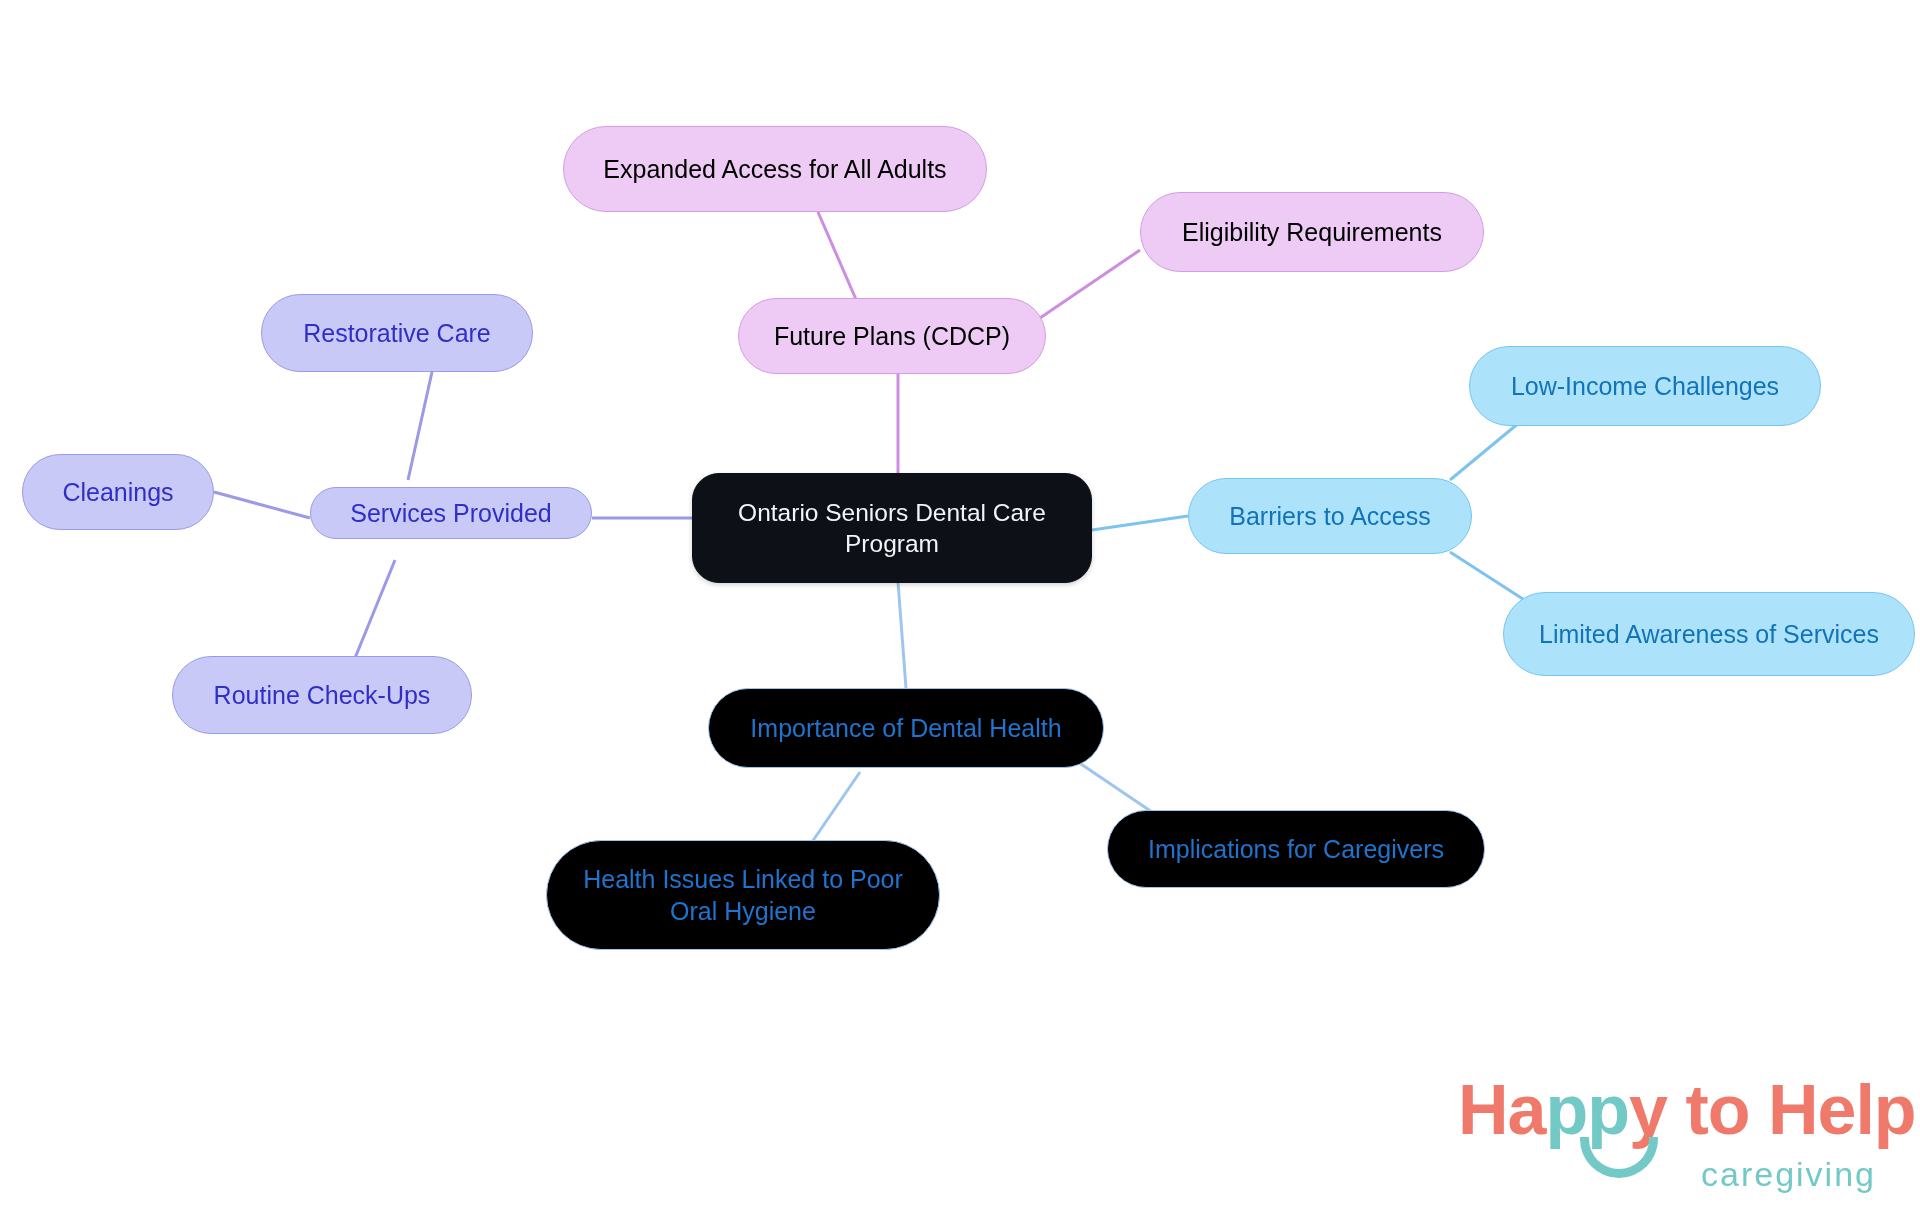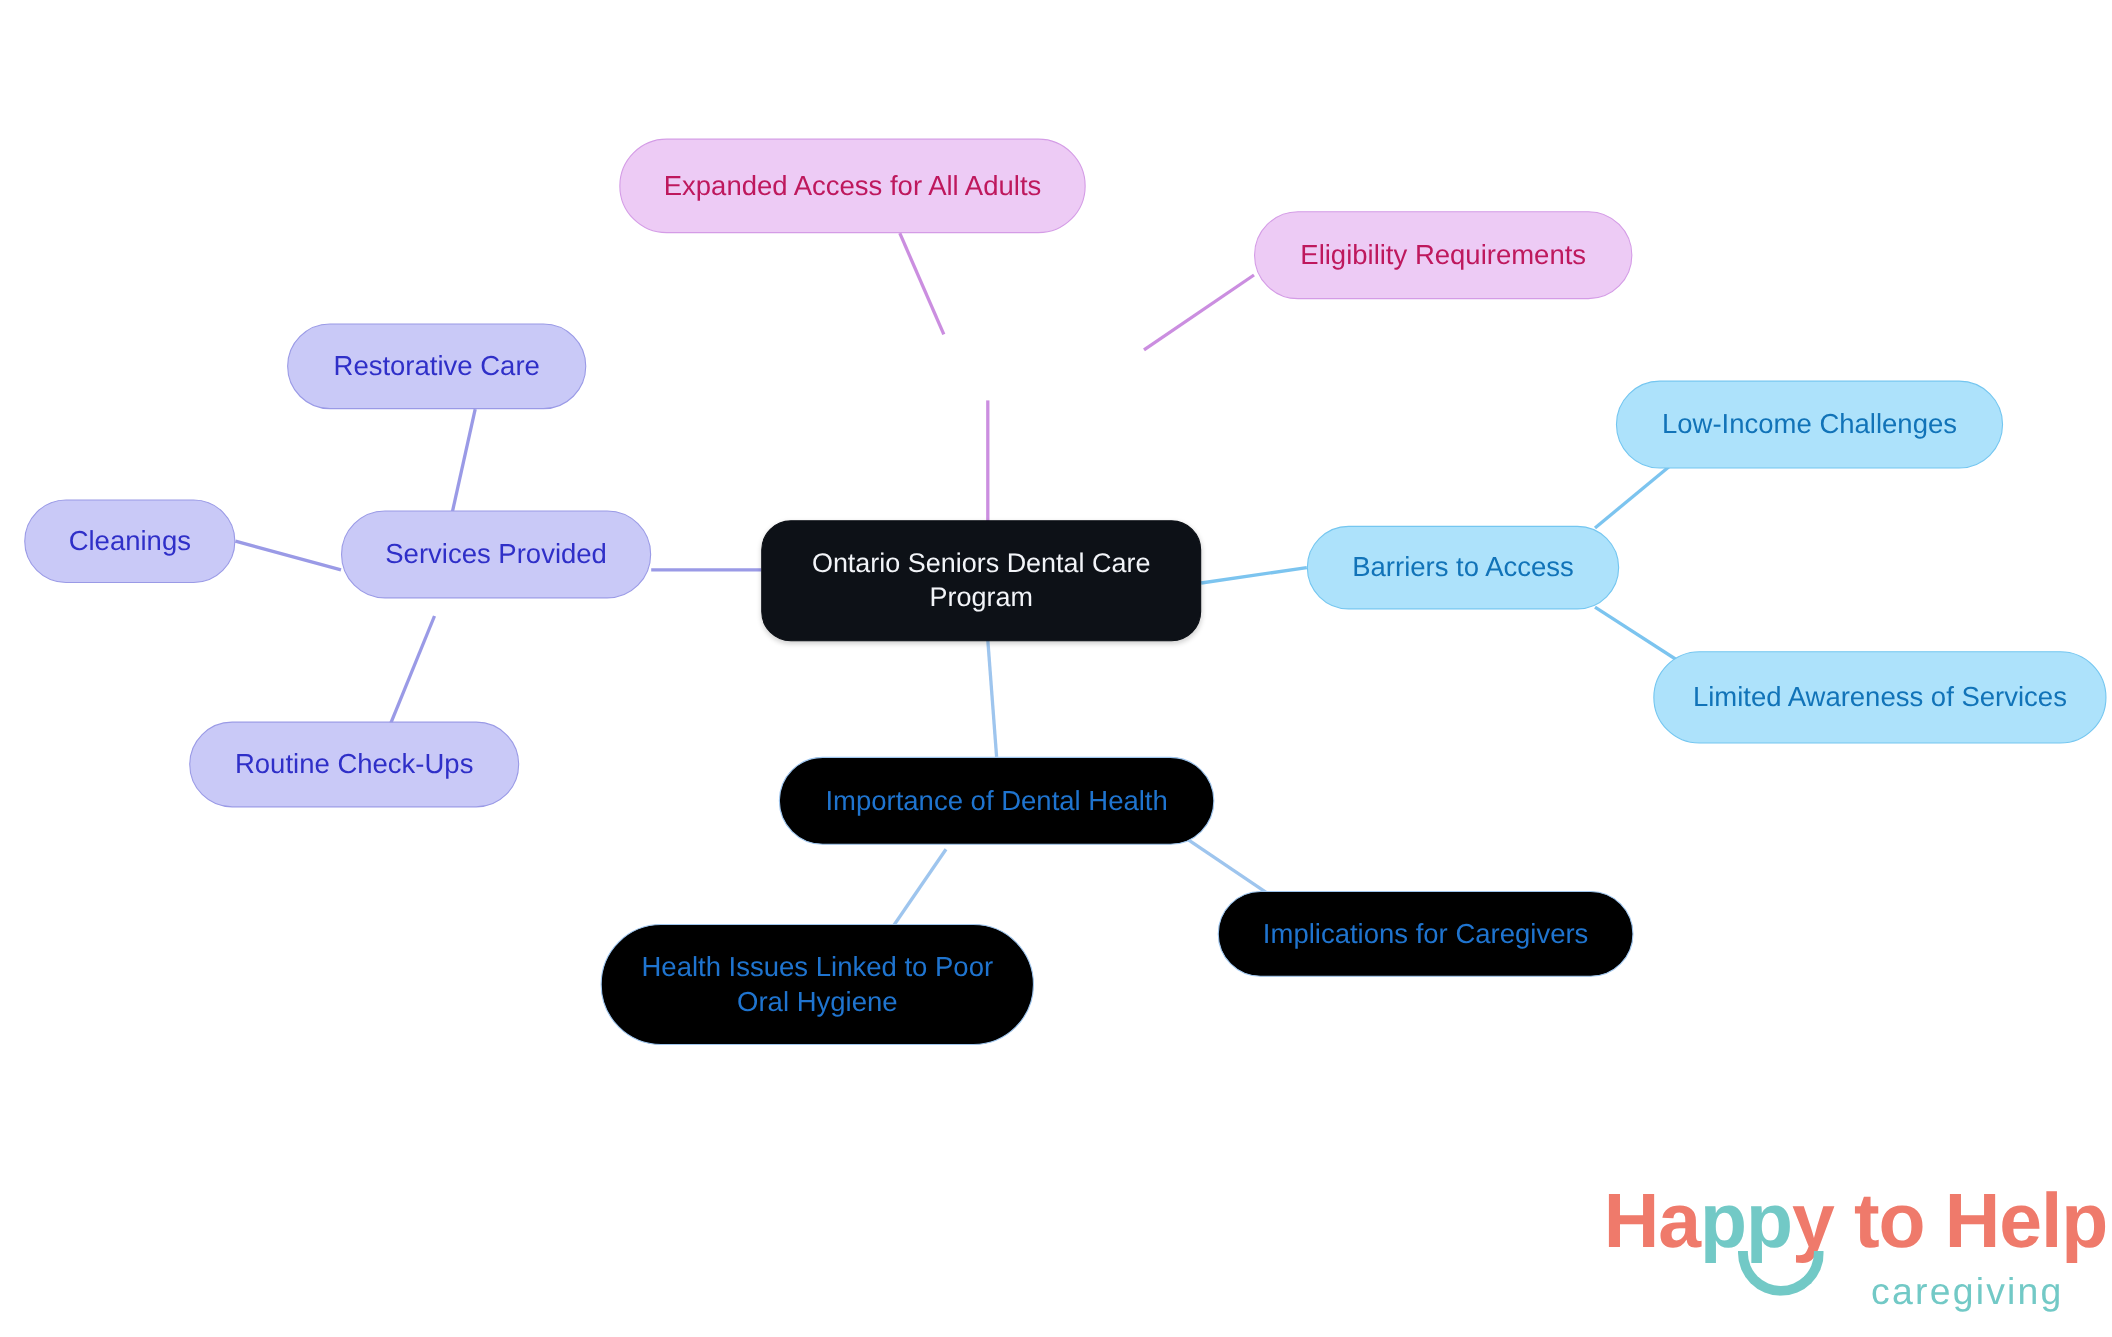--- a/index.html
+++ b/index.html
@@ -36,21 +36,21 @@
 
   .node.purple{
     background:#c9c9f7;
     border-color:#9a9ae6;
     color:#2f2fc8;
     font-size:25px;
   }
   .node.pink{
     background:#edcbf5;
     border-color:#d49ce6;
-    color:#be185d;
+    color:#000000;
     font-size:25px;
   }
   .node.blue{
     background:#ade2fb;
     border-color:#74c6f0;
     color:#1173b8;
     font-size:25px;
   }
   .node.paleblue{
     background:#000000;
@@ -126,28 +126,29 @@
     <line x1="898" y1="582" x2="906" y2="688" stroke="#9ec5ee" stroke-width="3"></line>
 
     <line x1="860" y1="772" x2="812" y2="842" stroke="#9ec5ee" stroke-width="3"></line>
 
     <line x1="1078" y1="762" x2="1152" y2="812" stroke="#9ec5ee" stroke-width="3"></line>
   </svg>
 
   <div class="node root" style="left:692px;top:473px;width:400px;height:110px;border-radius:27px;">Ontario Seniors Dental Care
 Program</div>
 
-  <div class="node purple" style="left:310px;top:464px;width:282px;height:80px;">Services Provided</div>
+  <div class="node purple" style="left:310px;top:487px;width:282px;height:52px;">Services Provided</div>
 
   <div class="node purple" style="left:261px;top:294px;width:272px;height:78px;text-align:right;">Restorative Care</div>
 
   <div class="node purple" style="left:22px;top:454px;width:192px;height:76px;">Cleanings</div>
 
   <div class="node purple" style="left:172px;top:656px;width:300px;height:78px;">Routine Check-Ups</div>
 
+  <div class="node pink" style="left:738px;top:298px;width:308px;height:76px;">Future Plans (CDCP)</div>
 
   <div class="node pink" style="left:563px;top:126px;width:424px;height:86px;">Expanded Access for All Adults</div>
 
   <div class="node pink" style="left:1140px;top:192px;width:344px;height:80px;">Eligibility Requirements</div>
 
   <div class="node blue" style="left:1188px;top:478px;width:284px;height:76px;text-align:center;">Barriers to Access</div>
 
   <div class="node blue" style="left:1469px;top:346px;width:352px;height:80px;">Low-Income Challenges</div>
 
   <div class="node blue" style="left:1503px;top:592px;width:412px;height:84px;">Limited Awareness of Services</div>

